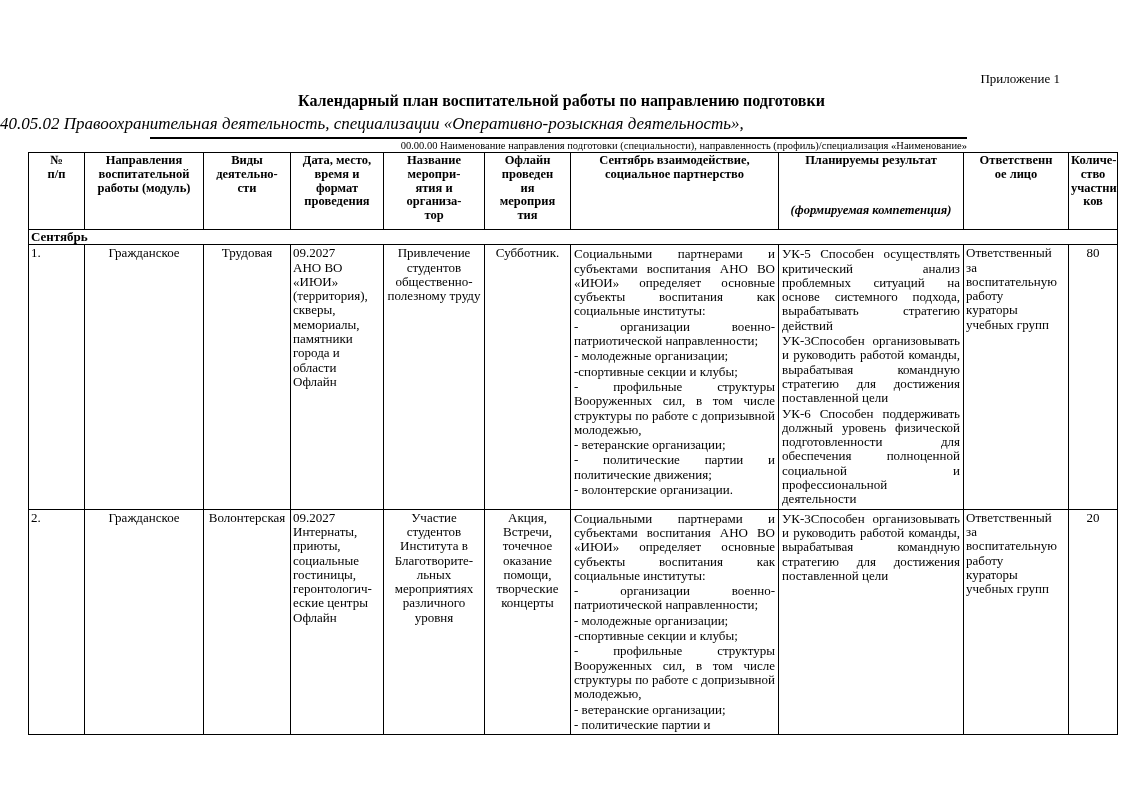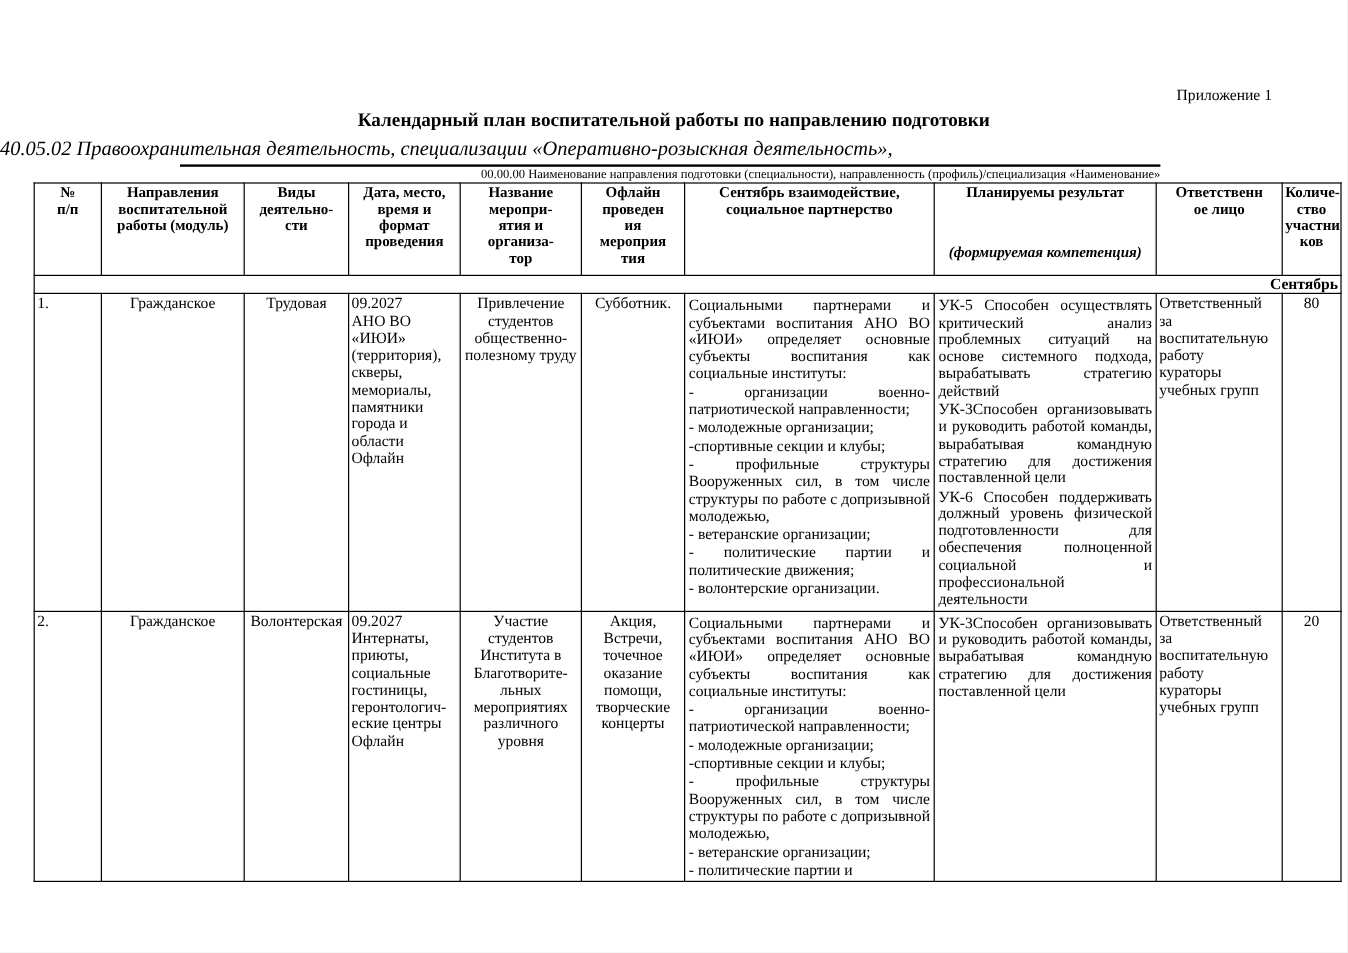--- a/index.html
+++ b/index.html
@@ -44,21 +44,21 @@
     overflow:hidden;
   }
   table.plan thead th{
     font-weight:bold;font-size:12.5px;
     text-align:center;
     white-space:pre-line;
     height:74px;
   }
   th .note{display:block;font-style:italic;margin-top:36px;}
   tr.month-row td{
-    font-weight:bold;text-align:right;
+    font-weight:bold;text-align:left;
     height:13px;padding:0 2px;
   }
   tr.r1 td{height:239px;}
   tr.r2 td{height:214px;}
   td.c-num{text-align:left;padding-left:10px;}
   td.c-center{text-align:center;}
   td.c-pre{white-space:pre-line;}
   td.c-just{text-align:justify;}
   .para{text-align:justify;margin:1px;}
 </style>

